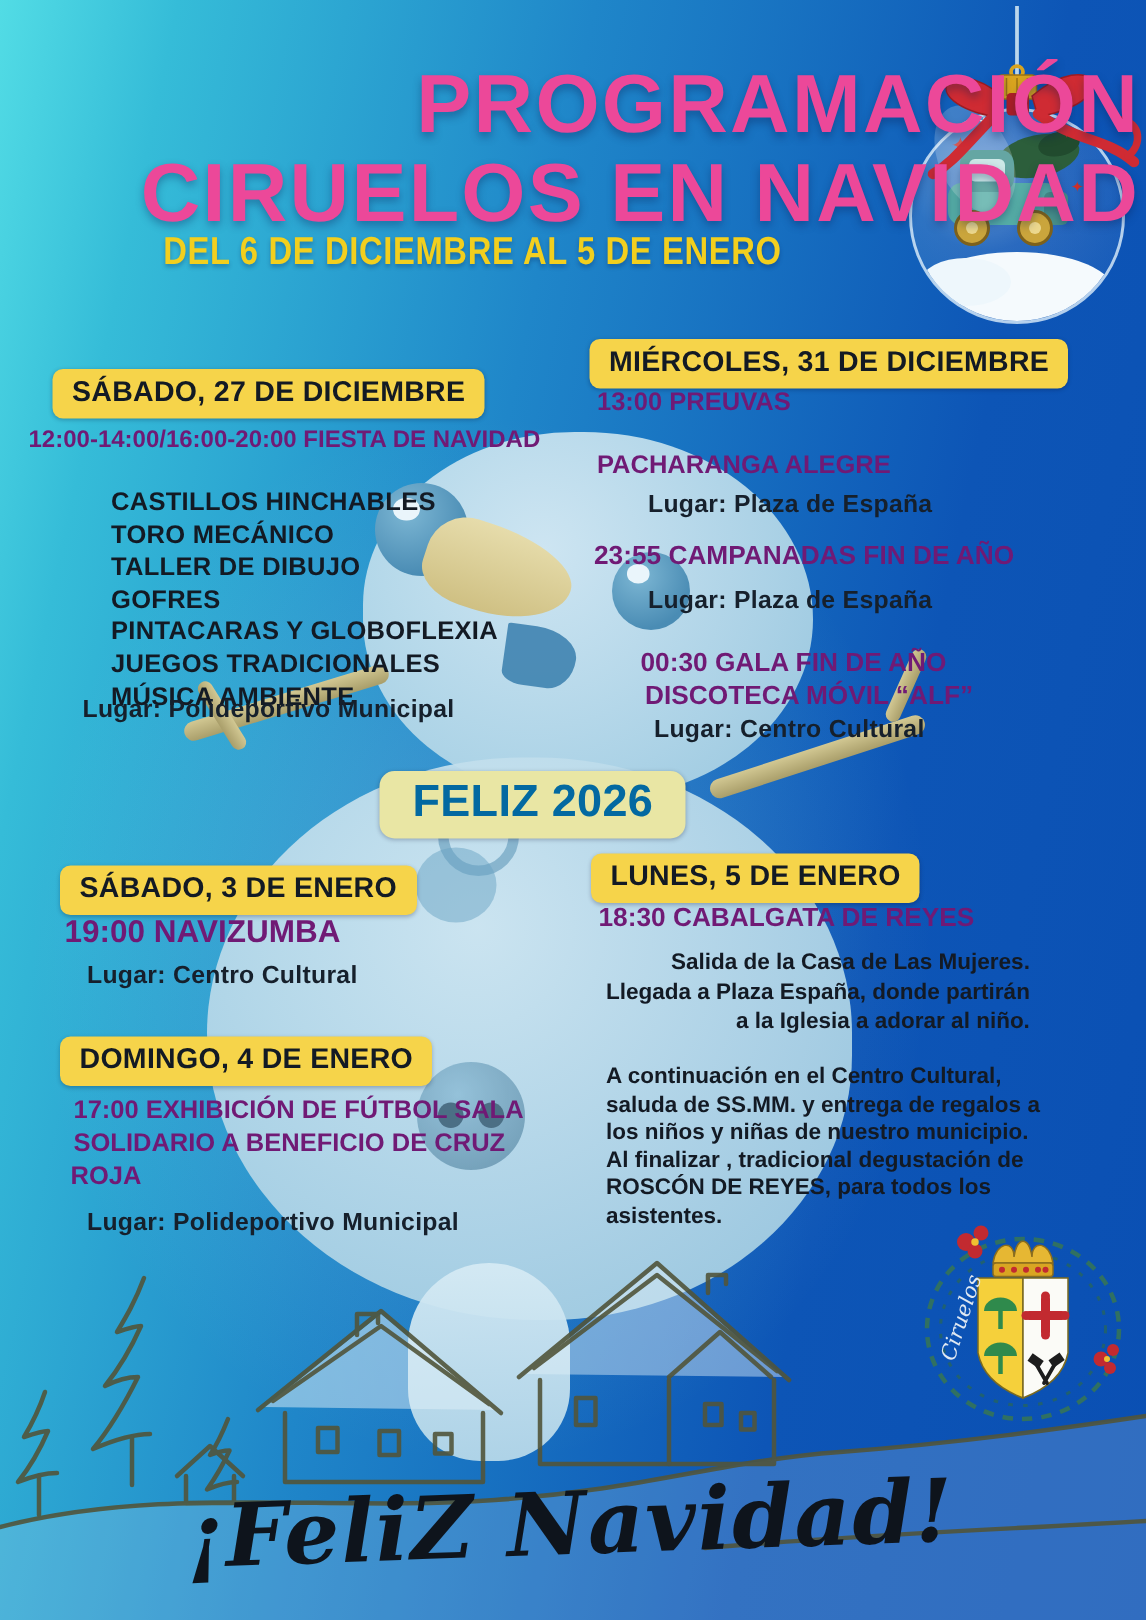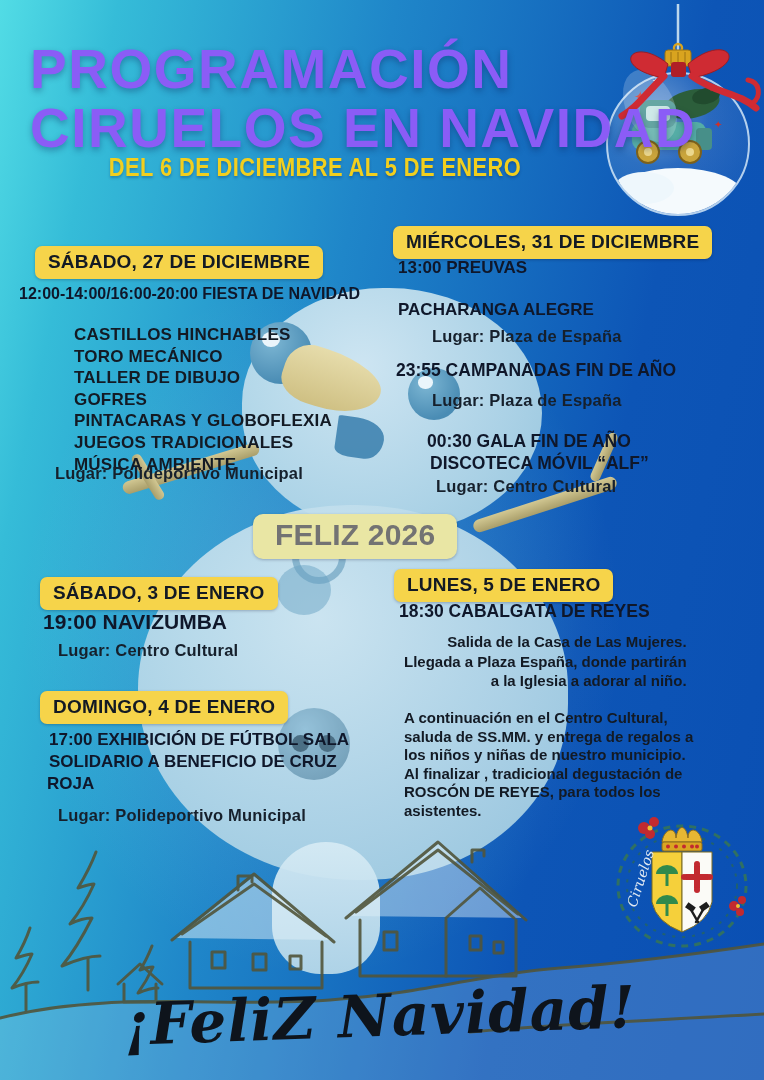--- a/index.html
+++ b/index.html
@@ -2,32 +2,32 @@
 <html><head>
 <meta charset="utf-8">
 <style>
   html,body{margin:0;padding:0;}
   body{width:764px;height:1080px;overflow:hidden;font-family:"Liberation Sans",sans-serif;}
   #poster{position:relative;width:764px;height:1080px;overflow:hidden;}
   #bg{position:absolute;inset:0;z-index:0;
       background:
         radial-gradient(ellipse 430px 500px at 42% 58%, rgba(195,230,242,0.22), rgba(195,230,242,0) 70%),
         linear-gradient(102deg,#52dce5 0%,#35bcd8 12%,#1f86c9 40%,#0d55b6 72%,#0a4fb3 100%);}
-  #title{position:absolute;top:40px;left:30px;width:730px;text-align:left;z-index:6;
-         color:#8b5cf6;font-weight:bold;font-size:55px;line-height:59px;letter-spacing:1.5px;
+  #title{position:absolute;top:40px;left:30px;width:730px;text-align:right;z-index:6;
+         color:#ec4899;font-weight:bold;font-size:55px;line-height:59px;letter-spacing:1.5px;
          text-shadow:0 3px 6px rgba(10,30,80,.35);}
   #subtitle{position:absolute;top:152px;left:0;width:630px;text-align:center;z-index:6;
             color:#f2cf1e;font-weight:bold;font-size:26px;letter-spacing:.5px;
             transform:scaleX(.84);transform-origin:50% 50%;
             text-shadow:0 2px 3px rgba(10,30,80,.3);}
   .pill{position:absolute;z-index:5;background:#f6d44a;color:#131a24;font-weight:bold;
         font-size:19px;padding:5px 13px 6px;border-radius:7px;letter-spacing:.2px;
         white-space:nowrap;box-shadow:0 1px 3px rgba(0,0,40,.25);}
-  #pill-feliz{background:#e9e6a4;font-size:30px;border-radius:10px;padding:4px 22px 7px;color:#737373;}
-  .line{position:absolute;z-index:5;color:#0f172a;font-weight:bold;white-space:nowrap;font-size:17px;}
+  #pill-feliz{background:#e9e6a4;font-size:30px;border-radius:10px;padding:4px 22px 7px;color:#0369a1;}
+  .line{position:absolute;z-index:5;color:#701a75;font-weight:bold;white-space:nowrap;font-size:17px;}
   .lugar{position:absolute;z-index:5;color:#16202c;font-weight:bold;white-space:nowrap;
          font-size:16.5px;letter-spacing:.2px;}
   .paras{position:absolute;z-index:5;color:#131a24;font-weight:bold;font-size:15px;}
   .paras div{white-space:nowrap;}
   #acts{position:absolute;left:74px;top:324px;z-index:5;color:#131a24;font-weight:bold;
         font-size:17px;line-height:21.6px;letter-spacing:.2px;}
   #greeting{position:absolute;top:982px;left:50px;width:660px;text-align:center;z-index:7;
             font-family:"DejaVu Serif",serif;font-style:italic;font-weight:bold;font-size:58px;
             color:#0e141c;transform:rotate(-2deg);letter-spacing:1px;}
   

